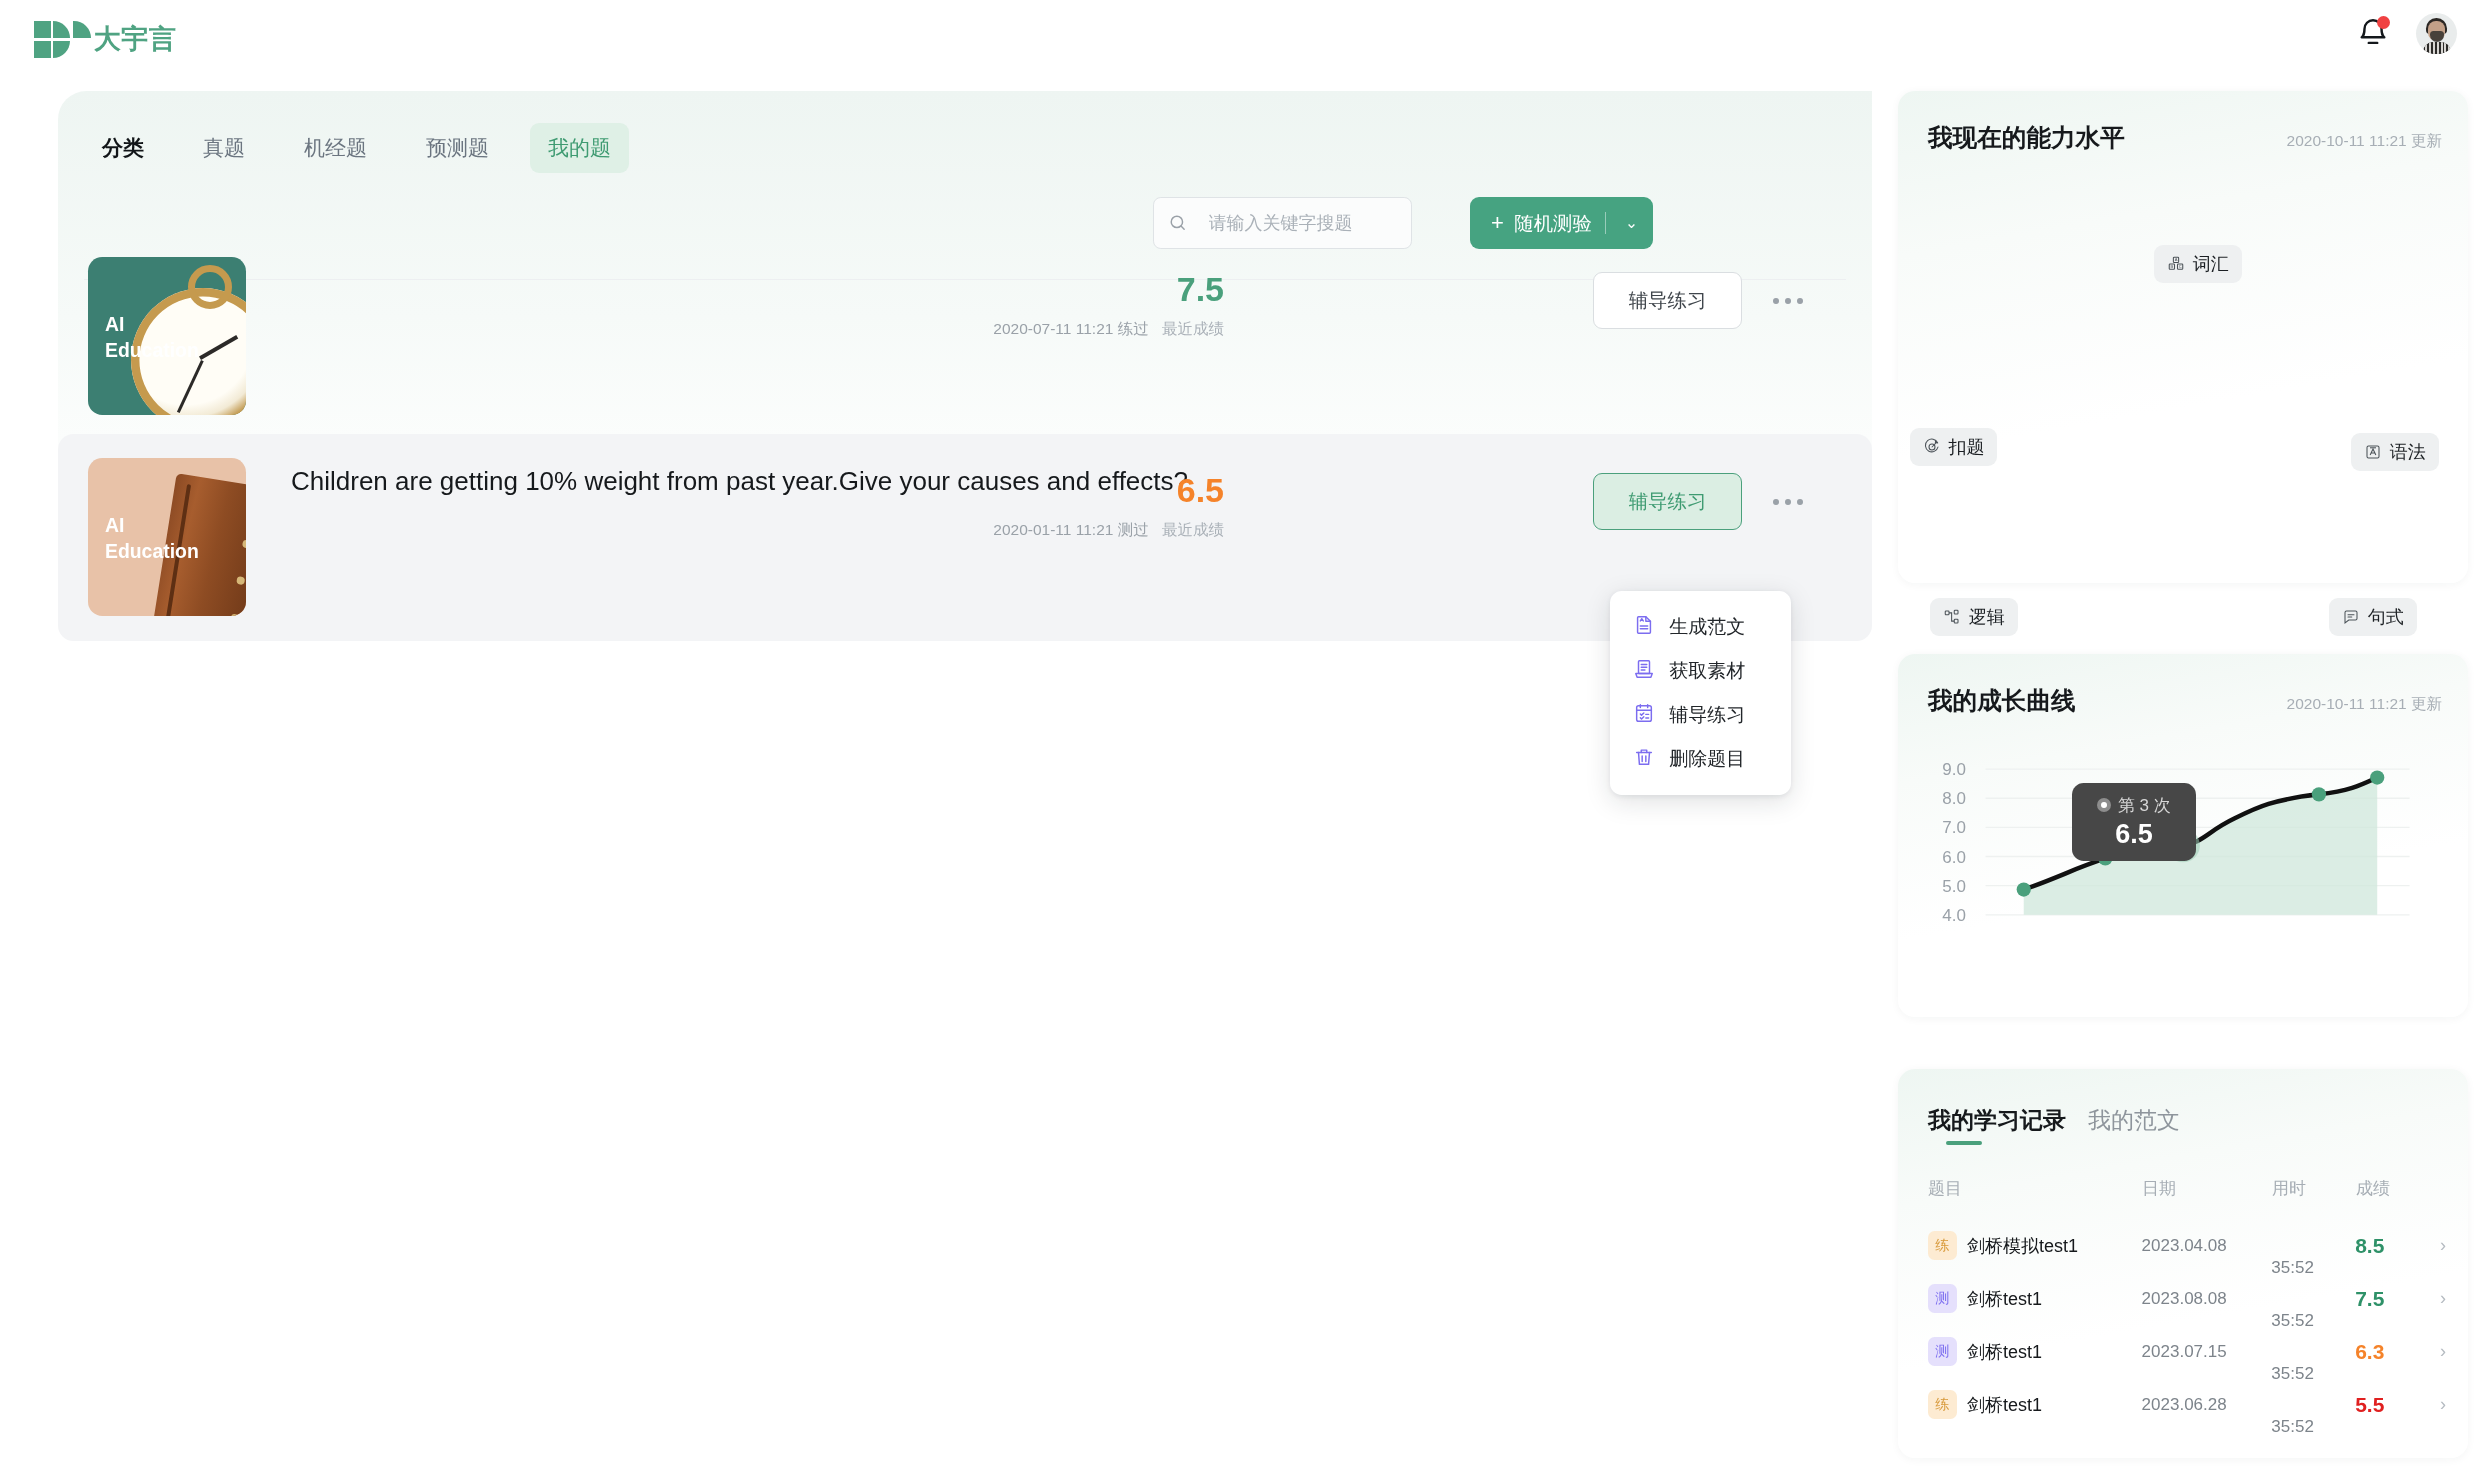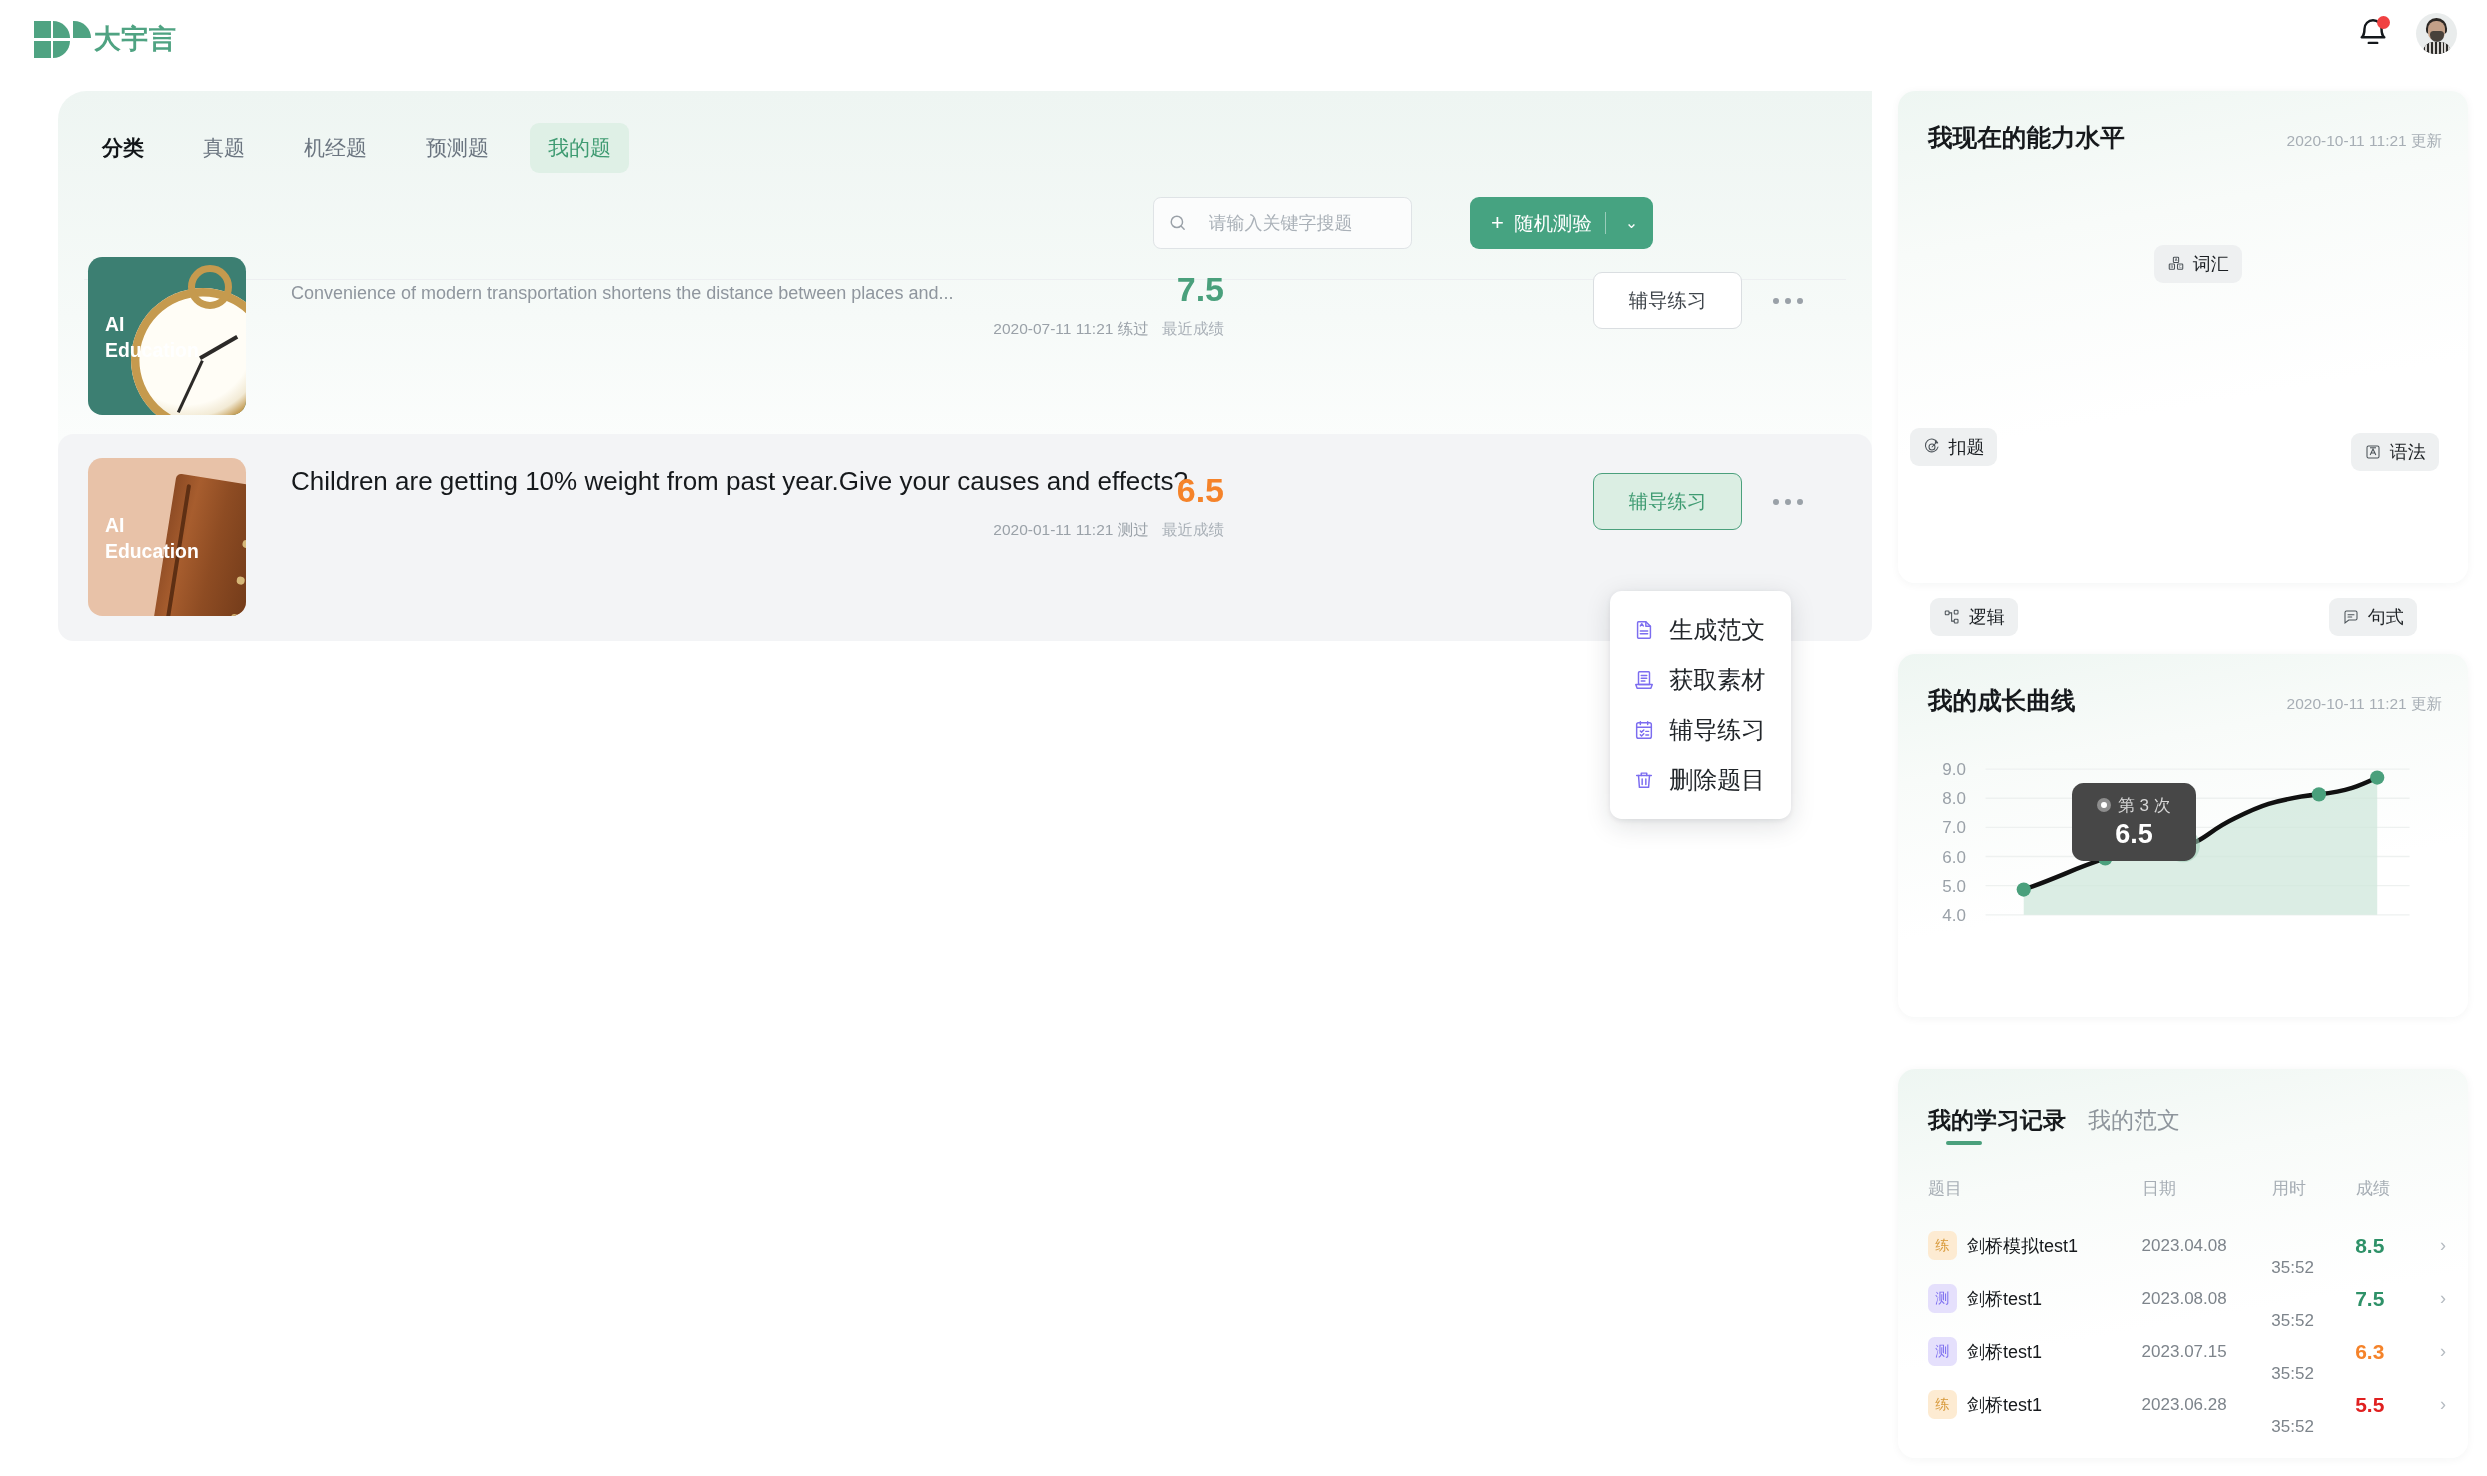--- a/index.html
+++ b/index.html
@@ -139,22 +139,22 @@
   .qdots i { width: 5.8px; height: 5.8px; border-radius: 50%; background: #9aa1a8; display: block; }
 
   
   .ctxmenu {
     position: absolute; left: 1610px; top: 591px; width: 181px; padding: 14.2px 0;
     background: #ffffff; border-radius: 11.7px;
     box-shadow: 0 6.5px 26px rgba(20,30,40,.13), 0 1.3px 5.2px rgba(20,30,40,.07);
     z-index: 40;
   }
   .ctxitem {
-    display: flex; align-items: center; gap: 14.2px; padding: 9px 23px;
-    font-size: 24px; color: #22262a; cursor: pointer; white-space: nowrap;
+    display: flex; gap: 14.2px; padding: 9px 23px;
+    font-size: 19px; color: #22262a; cursor: pointer; white-space: nowrap;
   }
   .ctxitem svg { width: 22px; height: 22px; flex: 0 0 auto; }
 
   
   .rcard {
     position: absolute; left: 1898px; width: 570px;
     background: linear-gradient(170deg, #eef6f2 0%, #f8fbf9 28%, #ffffff 62%);
     border-radius: 17px; box-shadow: 0 1.3px 9px rgba(30,45,55,.045);
   }
   .rcard.ability { top: 91px; height: 492px; }
@@ -287,21 +287,20 @@
 
 <div class="qcard c1">
   <div class="qthumb teal">
     <div class="clock">
         <i class="ch"></i>
         <i class="cm"></i>
       </div>
     <div class="qthumb-label">AI<br>Education</div>
   </div>
   <div class="qbody">
-    <div class="qexcerpt">Convenience of modern transportation shortens the distance between places and...</div>
   </div>
   <div class="qmeta">
     <div class="qscore green">7.5</div>
     <div class="qmeta-line">
       <span>2020-07-11 11:21 练过</span>
       <span class="lbl">最近成绩</span>
     </div>
   </div>
   <div class="qbtn plain">辅导练习</div>
   <div class="qdots">

